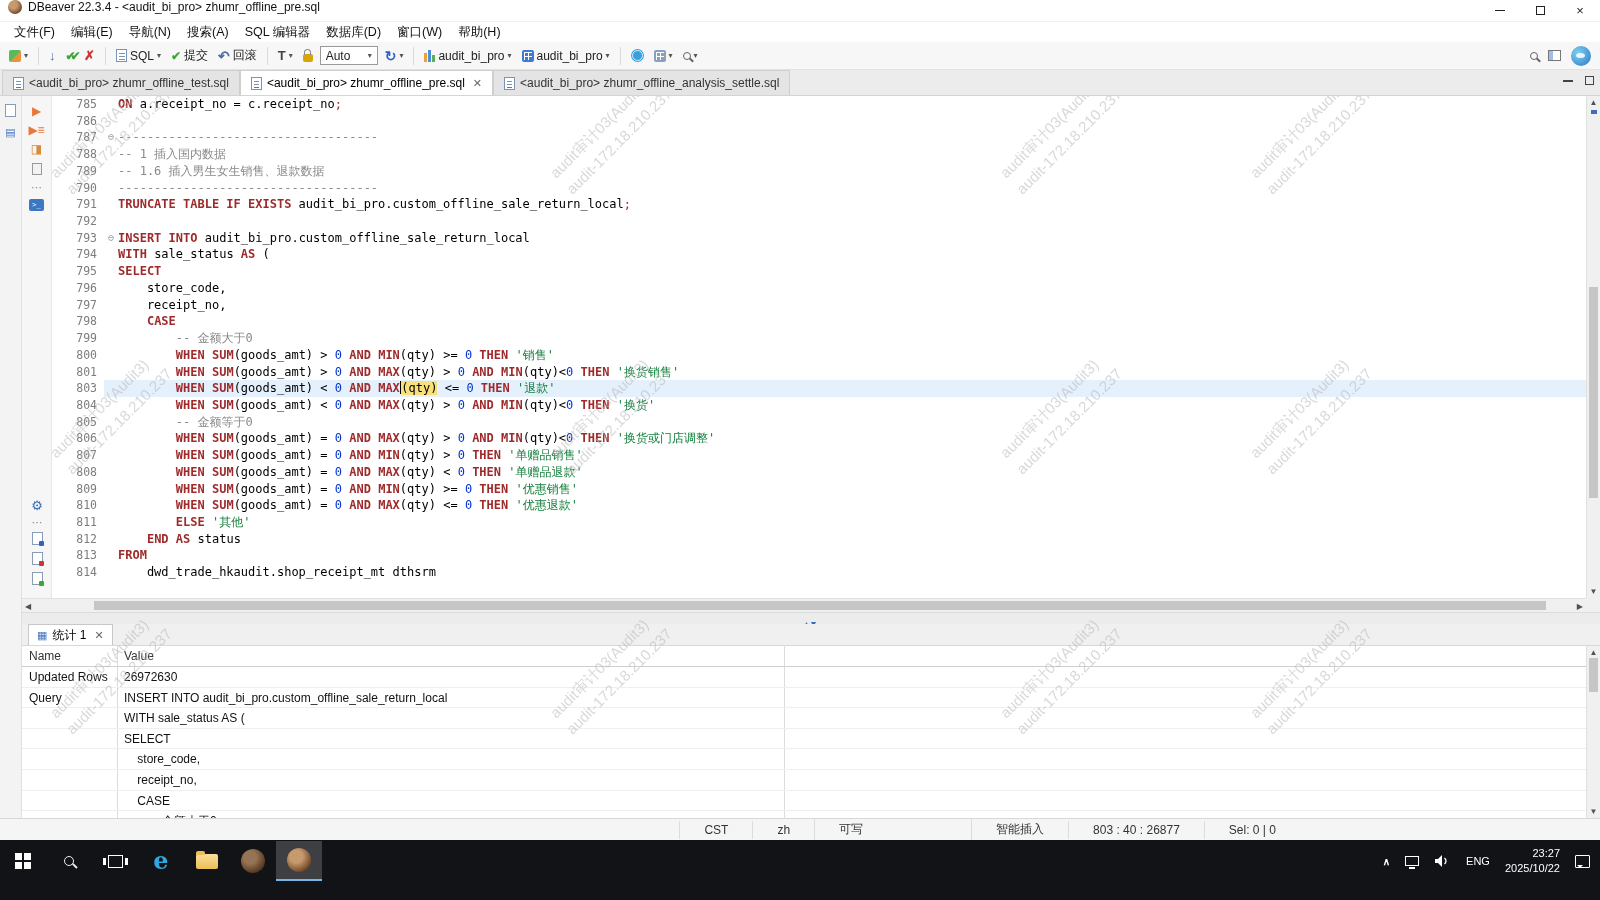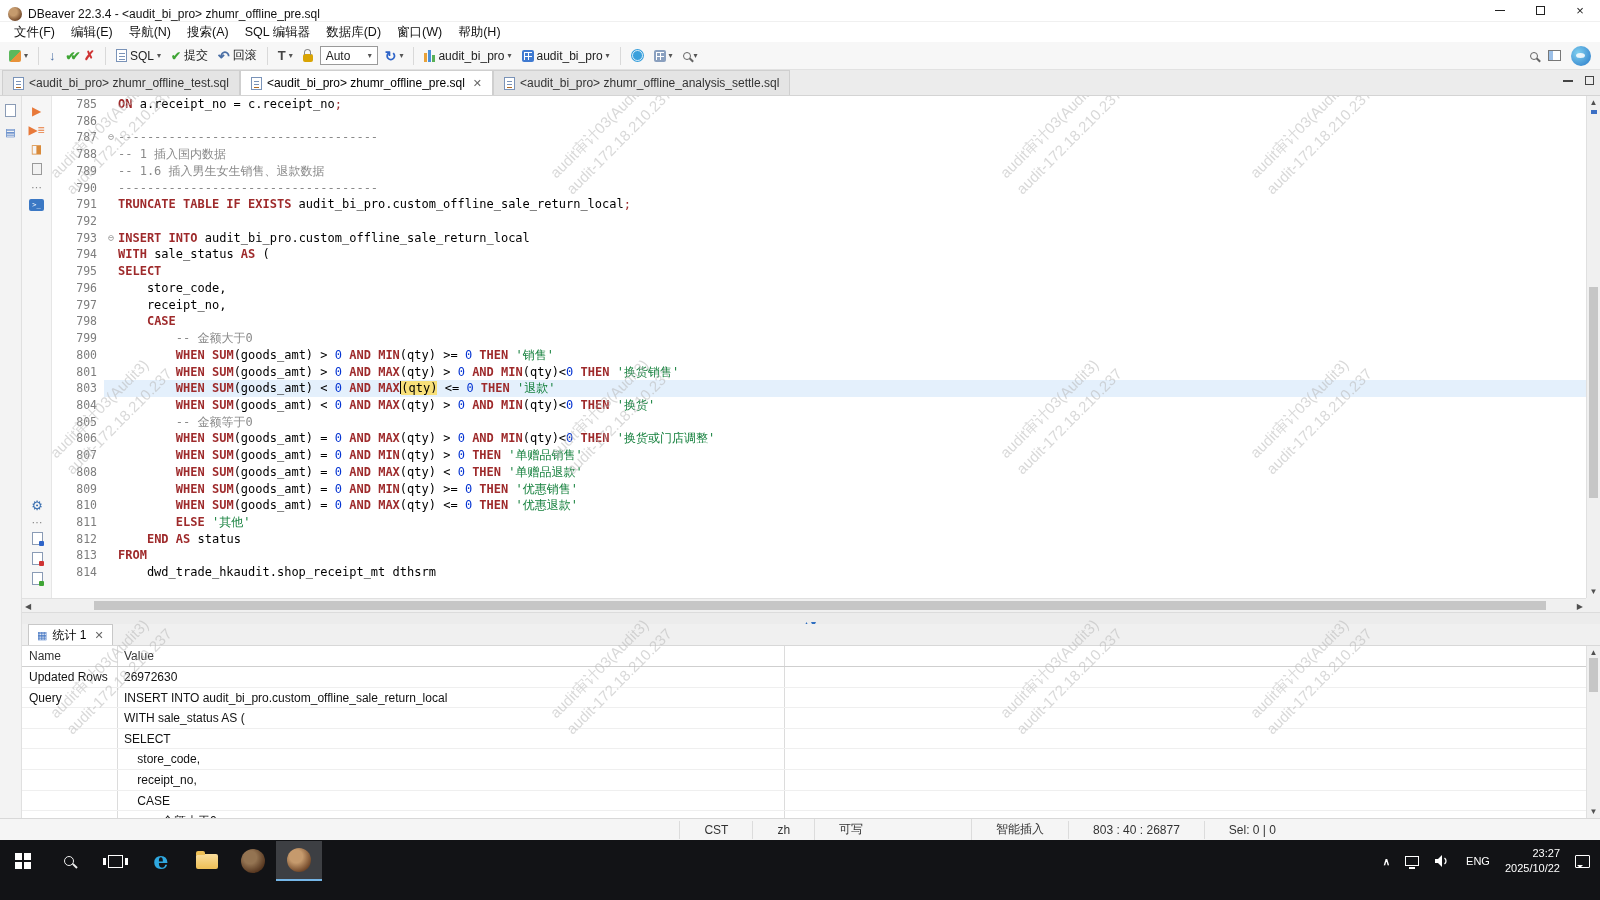--- a/index.html
+++ b/index.html
@@ -1,21 +1,21 @@
 <!DOCTYPE html>
 <html><head>
 <meta charset="utf-8">
 <style>
   html,body{margin:0;padding:0;width:1600px;height:900px;overflow:hidden;
     font-family:"Liberation Sans",sans-serif;background:#fff;position:relative;}
   *{box-sizing:border-box;}
 
   
   #titlebar{position:absolute;top:0;left:0;right:0;height:22px;background:#fff;
-    display:flex;align-items:flex-end;border-bottom:1px solid #f0f0f0;}
+    display:flex;align-items:flex-start;border-bottom:1px solid #f0f0f0;}
   .app-ico{width:14px;height:14px;border-radius:50%;margin:0 6px 0 8px;
     background:radial-gradient(circle at 38% 35%,#c59a6d 0 30%,#6f4527 75%);}
   #title-text{font-size:12px;color:#111;}
   #win-controls{margin-left:auto;display:flex;height:100%;}
   .win-btn{width:40px;display:flex;align-items:center;justify-content:center;
     font-size:13px;color:#222;}
   .sq{width:9px;height:9px;border:1px solid #222;}
   .minus{width:10px;height:1.5px;background:#222;}
 
   

